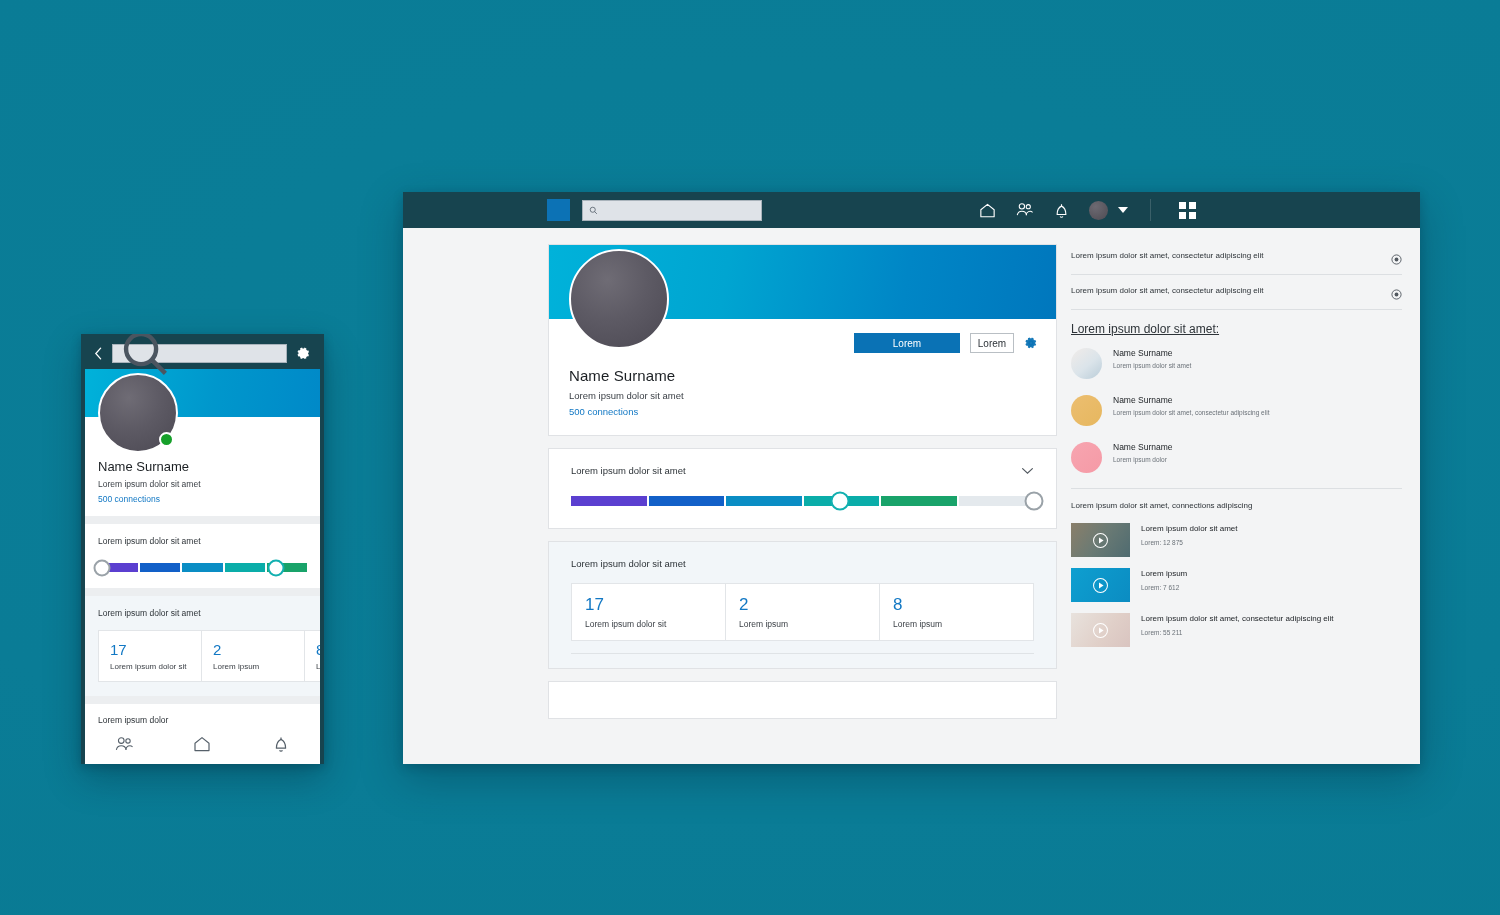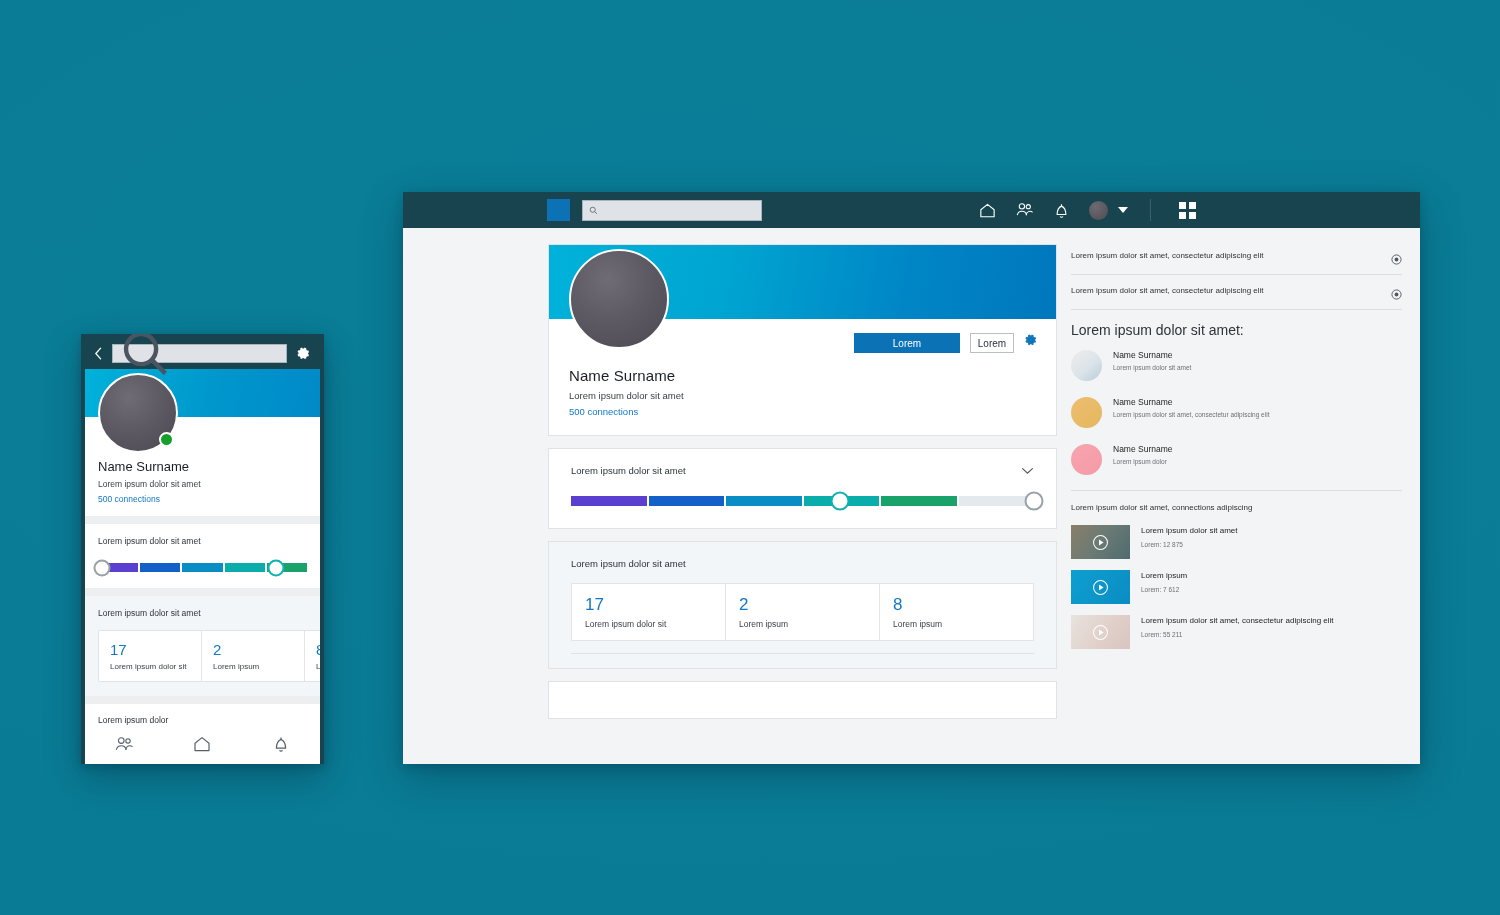--- a/index.html
+++ b/index.html
@@ -91,21 +91,21 @@
     background: linear-gradient(100deg, #00b2da 0%, #00a5d1 35%, #0086c6 70%, #0077bd 100%);
   }
   .profile-body { position: relative; padding: 0 18px 18px 20px; }
   .avatar-lg {
     position: absolute; left: 20px; top: -70px;
     width: 100px; height: 100px; border-radius: 50%;
     background: radial-gradient(circle at 38% 30%, #6f6c75 0%, #5d5a64 45%, #4b4852 100%);
     border: 2px solid #ffffff;
   }
   .profile-actions {
-    display: flex; justify-content: flex-end;
+    display: flex; align-items: center; justify-content: flex-end;
     gap: 10px; padding-top: 14px;
   }
   .btn-primary {
     background: #0a72b5; color: #ffffff;
     border: none; font-size: 10px;
     width: 106px; height: 20px;
     font-family: "Liberation Sans", sans-serif;
     cursor: pointer;
   }
   .btn-outline {
@@ -156,21 +156,21 @@
   .stat-num { font-size: 17px; color: #1278c4; }
   .stat-txt { font-size: 8.5px; color: #3a3f45; margin-top: 4px; }
   .stats-rule { height: 1px; background: #dfe3e6; margin-top: 12px; }
 
   .empty-card { height: 38px; }
 
   
   .side-item { padding: 10px 0 9px 0; border-bottom: 1px solid #dcdfe2; display:flex; }
   .side-item p { font-size: 8px; color: #2d3338; line-height: 1.5; flex: 1; padding-right: 10px; }
   .radio-ico { width: 11px; height: 11px; margin-top: 4px; cursor: pointer; }
-  .side-heading { font-size: 14px; color: #2d3338; padding: 12px 0 4px 0; }
+  .side-heading { font-size: 12px; color: #2d3338; padding: 12px 0 4px 0; text-decoration: underline; }
   .contact {
     display: flex; align-items: flex-start; padding: 8px 0; gap: 11px;
   }
   .c-av { width: 31px; height: 31px; border-radius: 50%; flex: none; }
   .c-av.a1 { background: linear-gradient(140deg, #f1ece9 0%, #dbe4ea 55%, #b9ccd8 100%); }
   .c-av.a2 { background: linear-gradient(140deg, #ecbe70 0%, #e6b75f 100%); }
   .c-av.a3 { background: linear-gradient(140deg, #f7a5b0 0%, #f59aa6 100%); }
   .c-name { font-size: 8.5px; color: #1b1f23; }
   .c-sub { font-size: 6.5px; color: #6a7178; margin-top: 3px; line-height: 1.5; }
   .side-rule { height: 1px; background: #dcdfe2; margin-top: 7px; }

